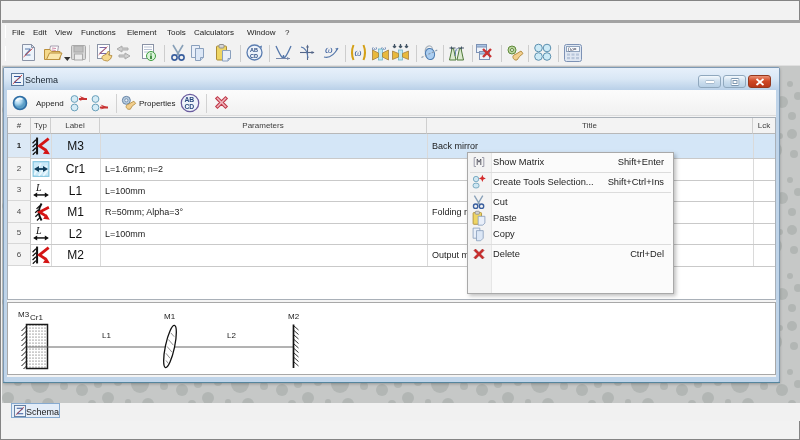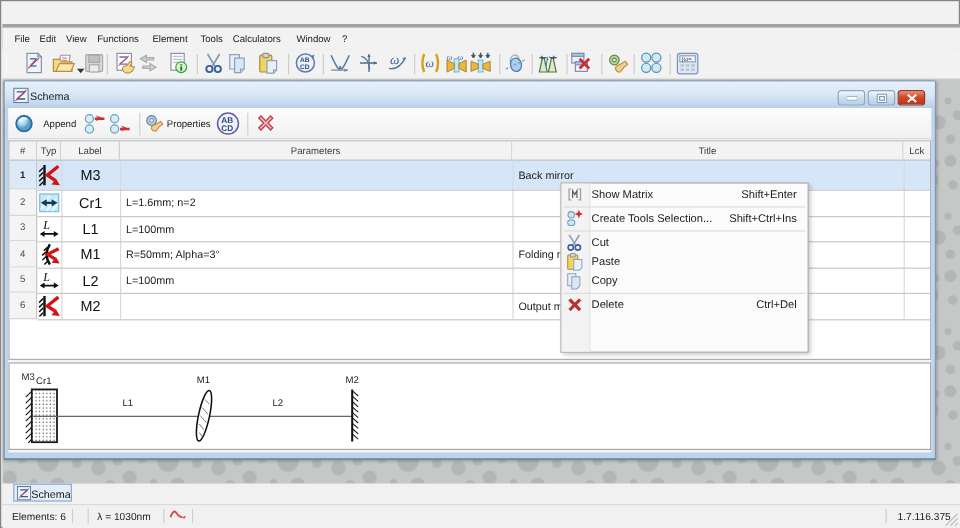--- a/index.html
+++ b/index.html
@@ -525,37 +525,20 @@
   <div class="taskbtn">
     <span class="ticon"><svg width="12" height="12" viewBox="0 0 13 13">
       <rect x="0.5" y="0.5" width="12" height="12" fill="#eef4fa" stroke="#5b7a9e"></rect>
       <path d="M3 3.5 h7 M3 9.5 h7 M9.5 3.8 L3.3 9.3" stroke="#35589e" stroke-width="1.1" fill="none"></path>
       <path d="M1.8 11 L11 2" stroke="#c94040" stroke-width=".8" fill="none"></path>
     </svg></span>
     <span>Schema</span>
   </div>
 </div>
 
-<div class="statusbar">
-  <span style="position:absolute;left:8px;top:4px">Elements: 6</span>
-  <div class="ssep" style="left:58px"></div>
-  <div class="ssep" style="left:71px"></div>
-  <span style="position:absolute;left:79px;top:4px">λ = 1030nm</span>
-  <div class="ssep" style="left:134px"></div>
-  <span style="position:absolute;left:139px;top:2px"><svg width="14" height="12" viewBox="0 0 14 12">
-    <path d="M1 8 q2.5-7 5-3.5 t5 3.5" fill="none" stroke="#d44" stroke-width="1.6"></path>
-    <path d="M11 8 l3-1.2 -1.4 2.8 z" fill="#d44"></path>
-  </svg></span>
-  <div class="ssep" style="left:158px"></div>
-  <div class="ssep" style="left:736px"></div>
-  <span style="position:absolute;left:746px;top:4px">1.7.116.375</span>
-  <svg width="12" height="12" style="position:absolute;right:1px;bottom:1px">
-    <path d="M11 1 L1 11 M11 5 L5 11 M11 9 L9 11" stroke="#bbb" stroke-width="1"></path>
-  </svg>
-</div>
 
 <div class="cmenu">
   <div style="height:1px"></div>
   <div class="mi">
     <span class="ico"><svg width="16" height="16" viewBox="0 0 16 16">
       <path d="M5 3.5 h-1.8 v9 h1.8 M11 3.5 h1.8 v9 h-1.8" stroke="#9a9aa8" stroke-width="1" fill="none"></path>
       <path d="M6.2 11 V5 l1.8 3.2 L9.8 5 v6" stroke="#5a5a66" stroke-width="1" fill="none"></path>
     </svg></span>
     <span class="txt">Show Matrix</span>
         <span class="sc">Shift+Enter</span>

